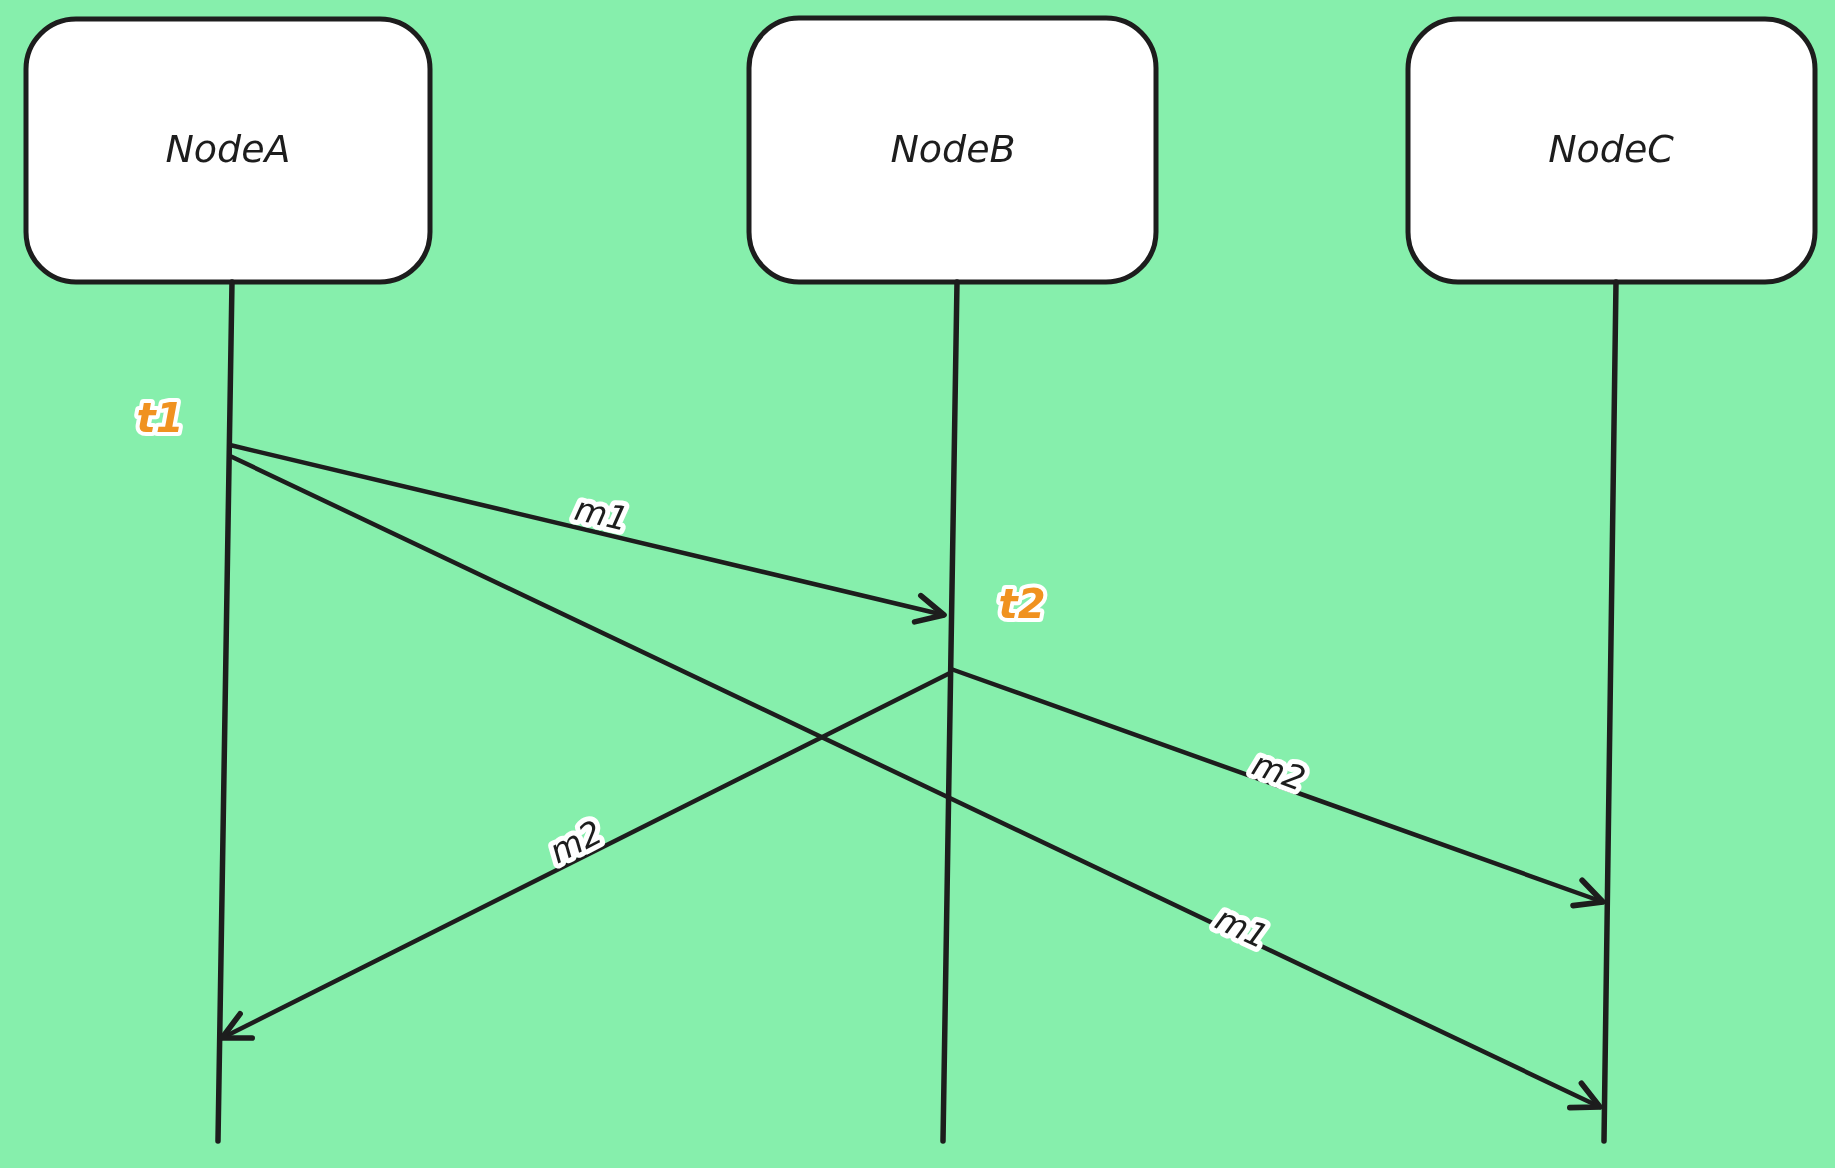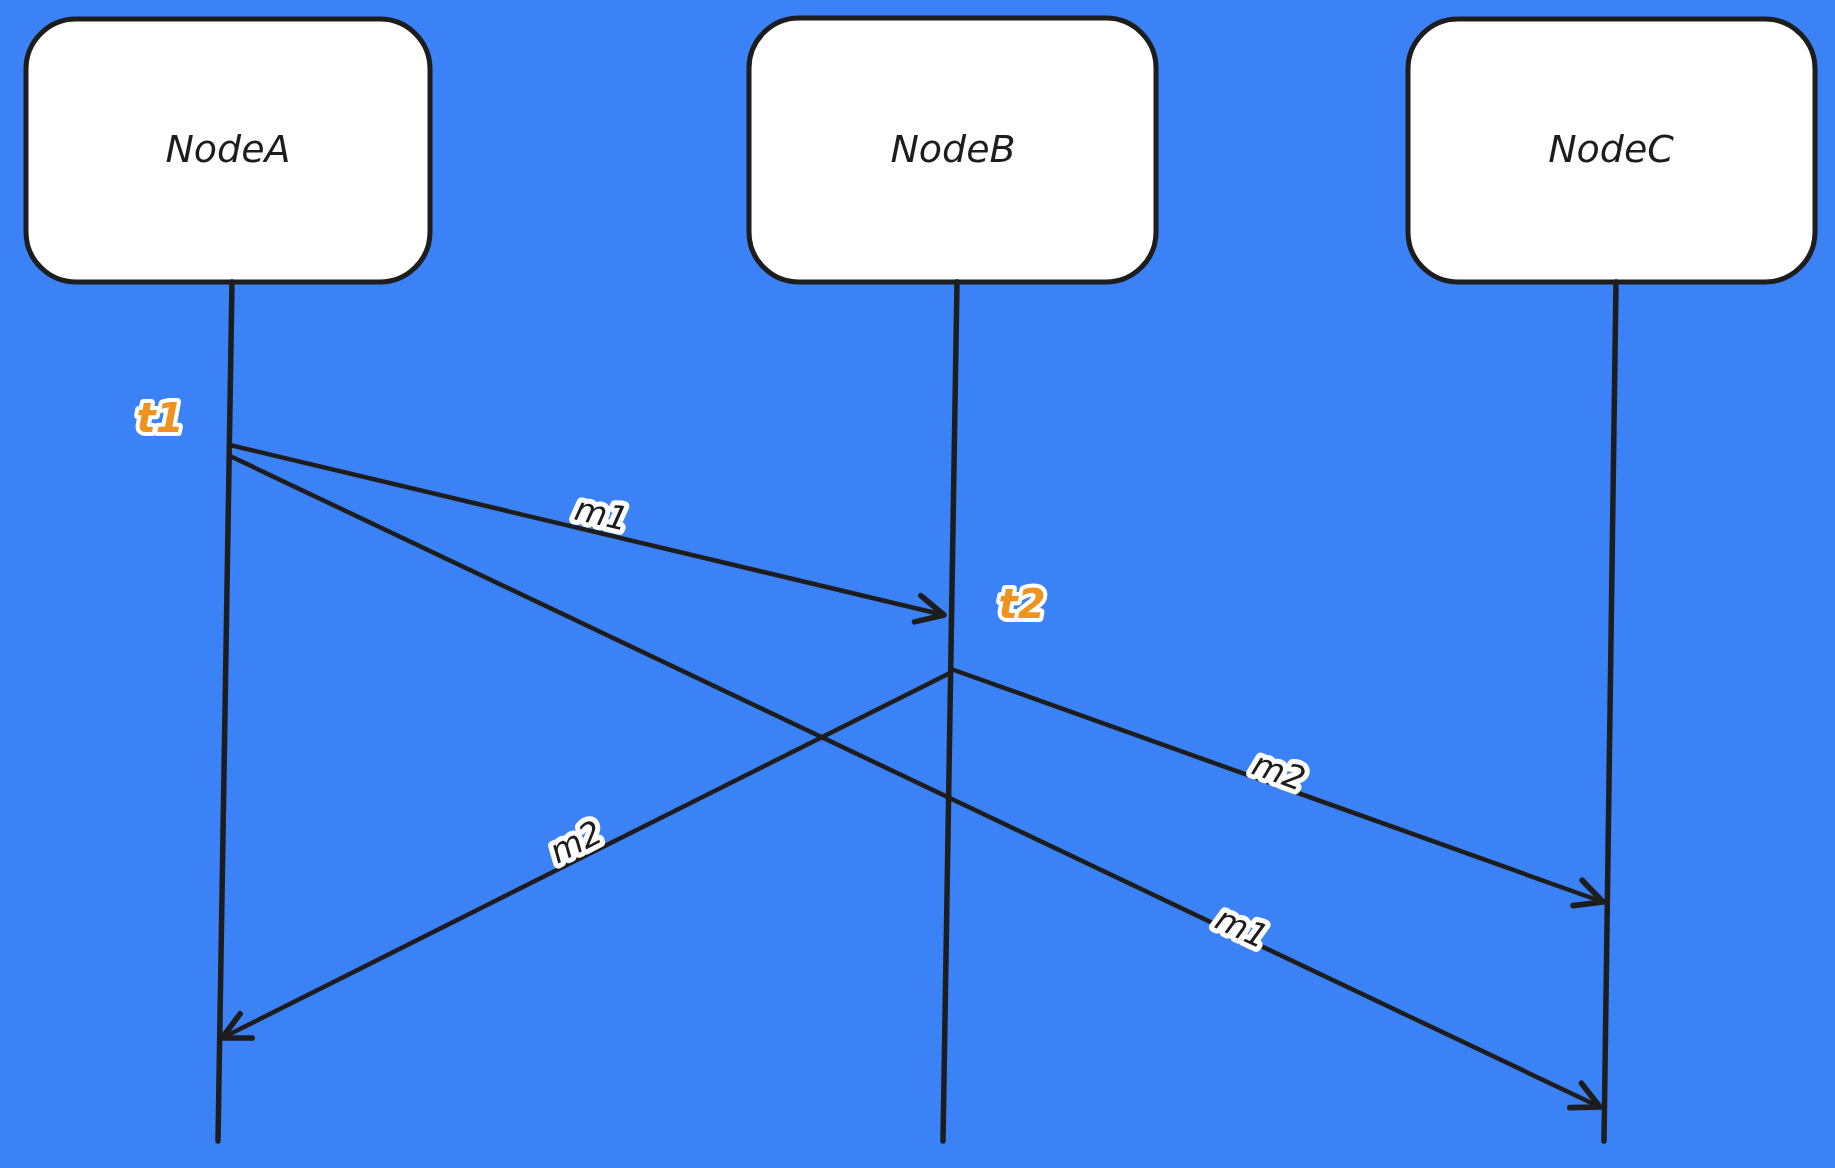--- a/index.html
+++ b/index.html
@@ -3,21 +3,21 @@
 <meta charset="utf-8">
 <style>
   html, body {
     margin: 0;
     padding: 0;
     background: #ffffff;
   }
   .canvas {
     width: 1835px;
     height: 1168px;
-    background: #3b82f6;
+    background: #86efac;
     position: relative;
     overflow: hidden;
   }
   svg { display: block; }
 
   .node-box {
     fill: #ffffff;
     stroke: #1d1d1d;
     stroke-width: 5;
   }

